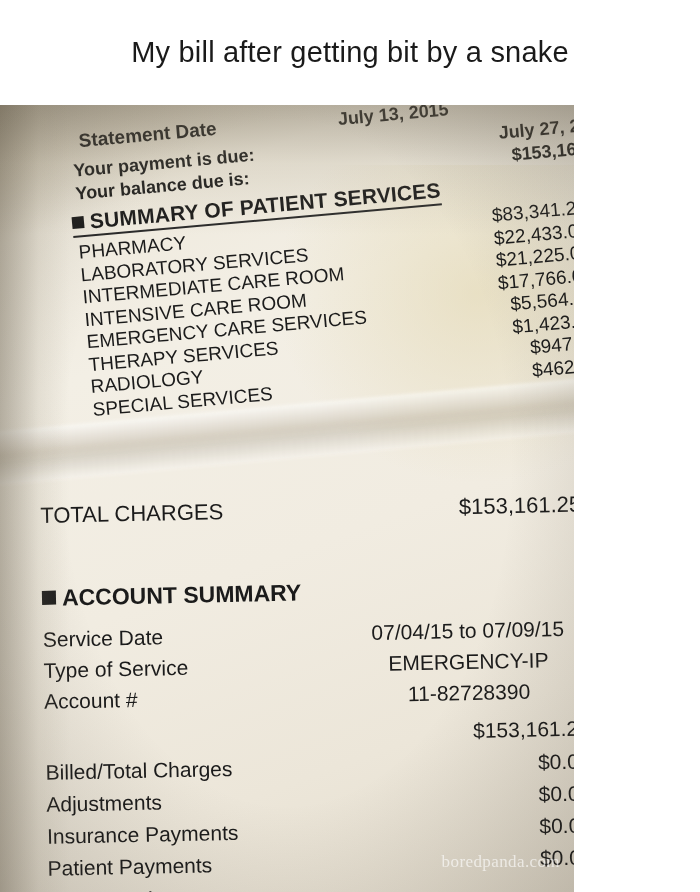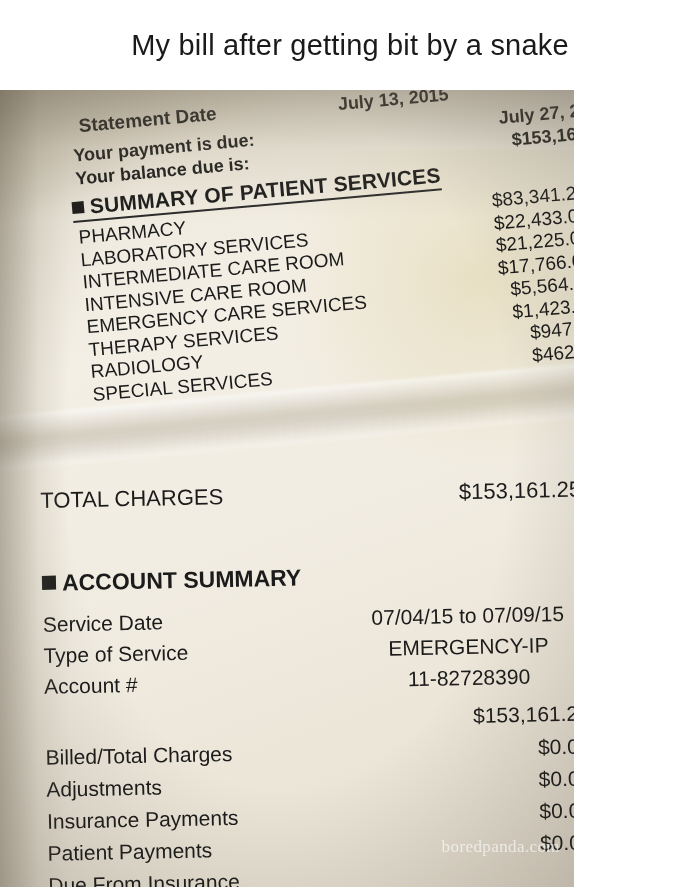--- a/index.html
+++ b/index.html
@@ -10,21 +10,21 @@
   body {
     width: 700px;
     height: 892px;
     overflow: hidden;
     font-family: "Liberation Sans", sans-serif;
   }
 
   
   .caption-bar {
     width: 700px;
-    height: 90px;
+    height: 105px;
     background: #ffffff;
     display: flex;
     align-items: center;
     justify-content: center;
   }
   .caption-text {
     font-size: 29px;
     color: #1a1a1a;
     font-family: "Liberation Sans", sans-serif;
     letter-spacing: 0.2px;

